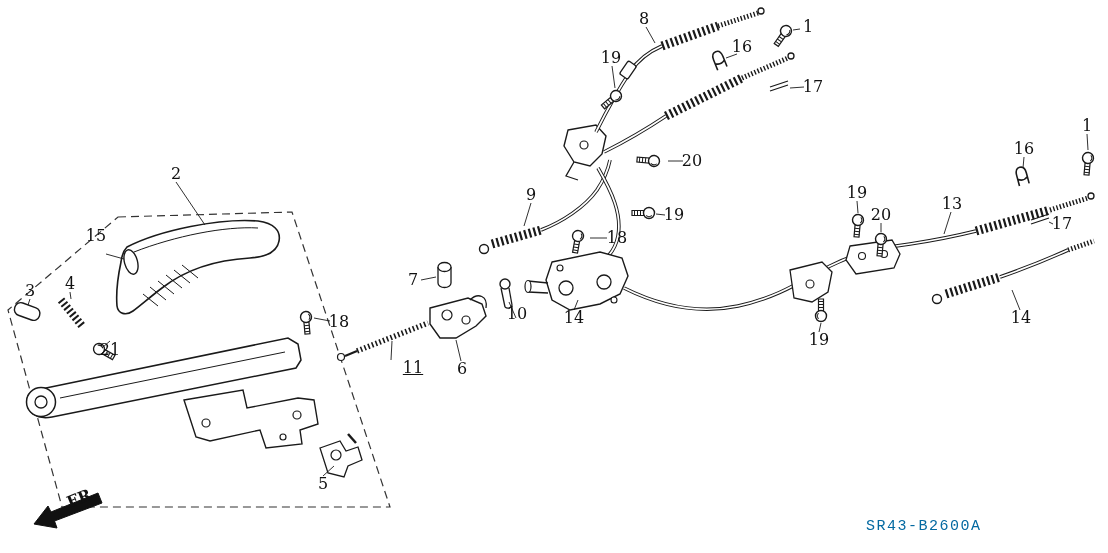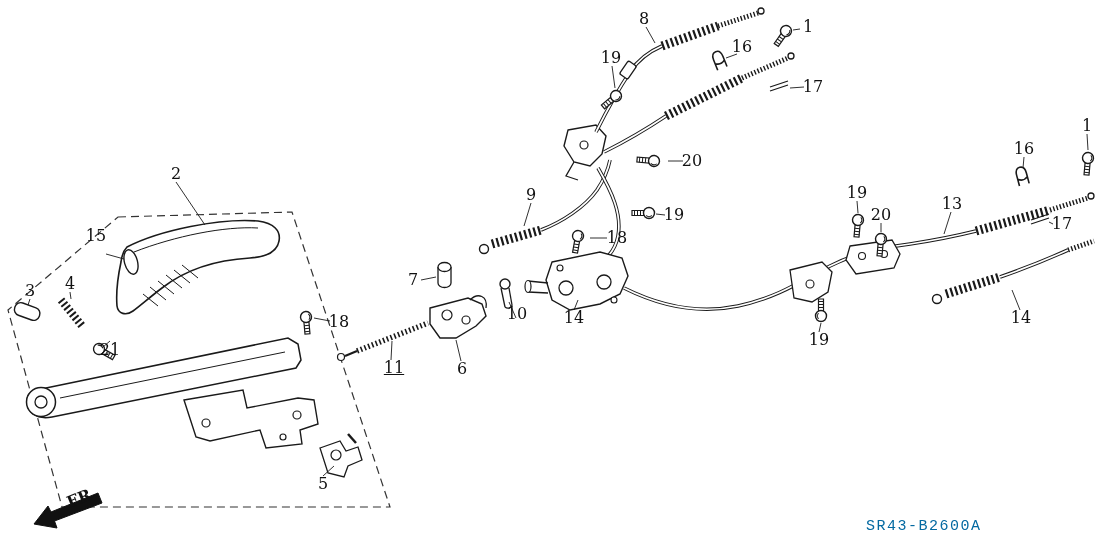--- a/index.html
+++ b/index.html
@@ -282,21 +282,21 @@
   </g>
 </svg>
 
 <div>
       <div class="callout" style="left: 176px; top: 174px;">2</div>
       <div class="callout" style="left: 96px; top: 236px;">15</div>
       <div class="callout" style="left: 30px; top: 291px;">3</div>
       <div class="callout" style="left: 70px; top: 284px;">4</div>
       <div class="callout" style="left: 110px; top: 333px; margin-top: 17px;">21</div>
       <div class="callout" style="left: 339px; top: 322px;">18</div>
-      <div class="callout" style="left: 394px; top: 368px; text-decoration: underline;">11</div>
+      <div class="callout" style="left: 413px; top: 368px; text-decoration: underline;">11</div>
       <div class="callout" style="left: 462px; top: 369px;">6</div>
       <div class="callout" style="left: 323px; top: 484px;">5</div>
       <div class="callout" style="left: 413px; top: 280px;">7</div>
       <div class="callout" style="left: 517px; top: 314px; text-align: center;">10</div>
       <div class="callout" style="left: 574px; top: 318px;">14</div>
       <div class="callout" style="left: 531px; top: 195px;">9</div>
       <div class="callout" style="left: 617px; top: 238px;">18</div>
       <div class="callout" style="left: 674px; top: 215px;">19</div>
       <div class="callout" style="left: 611px; top: 58px;">19</div>
       <div class="callout" style="left: 644px; top: 19px;">8</div>

